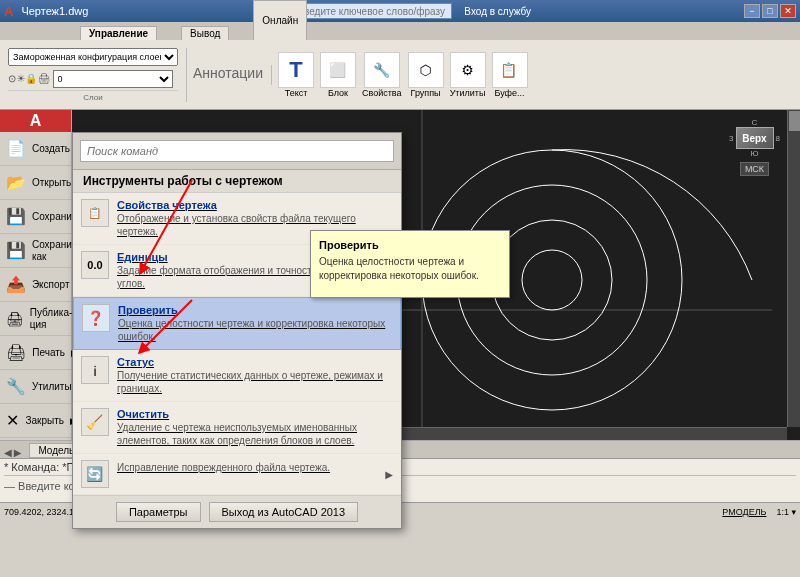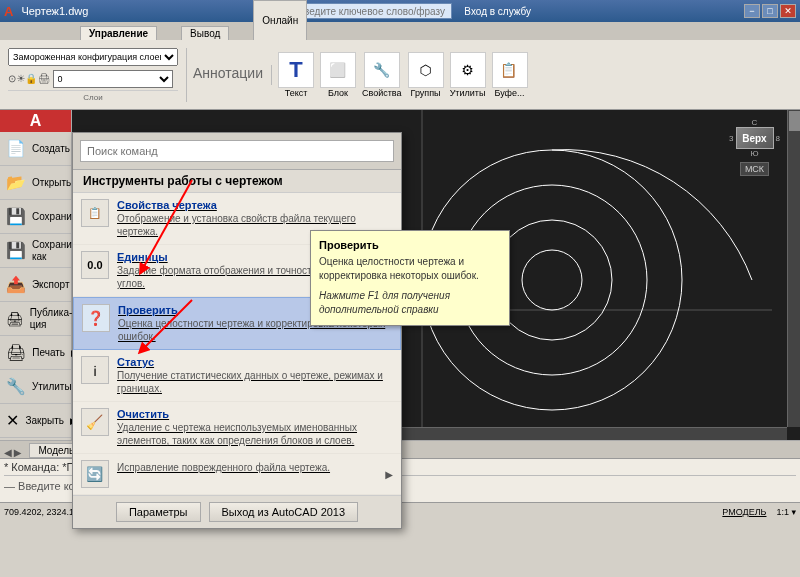--- a/index.html
+++ b/index.html
@@ -21,21 +21,21 @@
     .tb-btn { width: 16px; height: 14px; background: #6b8cba; border: 1px solid #aaa; display: flex; align-items: center; justify-content: center; font-size: 9px; color: white; cursor: pointer; }
     .ribbon-tabs { background: #d4d0c8; height: 22px; display: flex; align-items: flex-end; padding-left: 8px; gap: 1px; }
     .ribbon-tab { padding: 2px 10px; background: #e8e4dc; border: 1px solid #aaa; border-bottom: none; font-size: 11px; cursor: pointer; }
     .ribbon-tab.active { background: #f0ece4; font-weight: bold; }
     .sidebar-item { display: flex; align-items: center; padding: 4px 6px; cursor: pointer; border-bottom: 1px solid #bbb; gap: 6px; font-size: 11px; min-height: 34px; }
     .sidebar-label { font-size: 10px; line-height: 1.2; }
     .sidebar-arrow { font-size: 9px; margin-left: auto; }
 
     
     .app-menu { position: absolute; left: 75px; top: 30px; width: 330px; background: #f0ece4; border: 1px solid #888; box-shadow: 3px 3px 8px rgba(0,0,0,0.4); z-index: 100; }
-    .app-menu-search { width: 100%; height: 22px; border: 1px solid #aaa; padding: 2px 6px; font-size: 11px; margin: 4px; width: calc(100% - 8px); }
+    .app-menu-search { width: 100%; height: 22px; border: 1px solid #aaa; padding: 2px 6px; font-size: 11px; margin: 4px; width: calc(100% - 8px); font-style: italic; }
     .app-menu-title { font-size: 12px; font-weight: bold; padding: 4px 10px; background: #e0dcd4; border-bottom: 1px solid #ccc; }
     .app-menu-item { display: flex; align-items: flex-start; padding: 6px 8px; cursor: pointer; gap: 8px; border-bottom: 1px solid #e8e4dc; }
     .app-menu-item.selected { background: #b8c8e8; border: 1px solid #8aabdf; }
     .app-menu-item-icon { width: 28px; height: 28px; background: #ddd; border: 1px solid #bbb; display: flex; align-items: center; justify-content: center; font-size: 14px; flex-shrink: 0; }
     .app-menu-item-text { flex: 1; text-decoration: underline; }
     .app-menu-item-name { font-weight: bold; font-size: 11px; color: #003399; }
     .app-menu-item-desc { font-size: 10px; color: #555; line-height: 1.3; margin-top: 1px; }
     .app-menu-footer { display: flex; justify-content: center; gap: 8px; padding: 6px; background: #e0dcd4; border-top: 1px solid #ccc; }
     .app-menu-footer-btn { padding: 3px 12px; background: linear-gradient(to bottom, #f0ece4, #d8d4cc); border: 1px solid #aaa; font-size: 11px; cursor: pointer; }
 
@@ -309,21 +309,20 @@
 
     <div class="app-menu-footer">
       <button class="app-menu-footer-btn">Параметры</button>
       <button class="app-menu-footer-btn">Выход из AutoCAD 2013</button>
     </div>
   </div>
 
   <div class="tooltip-popup">
     <div class="tooltip-title">Проверить</div>
     <div class="tooltip-desc">Оценка целостности чертежа и корректировка некоторых ошибок.</div>
-    <div class="tooltip-hint">Нажмите F1 для получения дополнительной справки</div>
   </div>
 
 </div>
 
 <div style="height:18px;background:#c8c4bc;border-top:1px solid #aaa;display:flex;align-items:flex-end;padding-left:4px;gap:2px;">
   <div style="display:flex;align-items:center;gap:2px;margin-right:6px;">
     <span style="font-size:10px;cursor:pointer;color:#555;">◀</span>
     <span style="font-size:10px;cursor:pointer;color:#555;">▶</span>
   </div>
   <div class="status-tab active">Модель</div>

